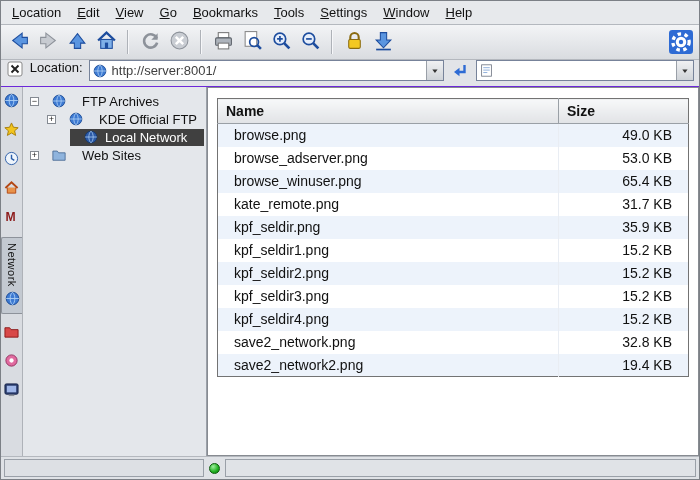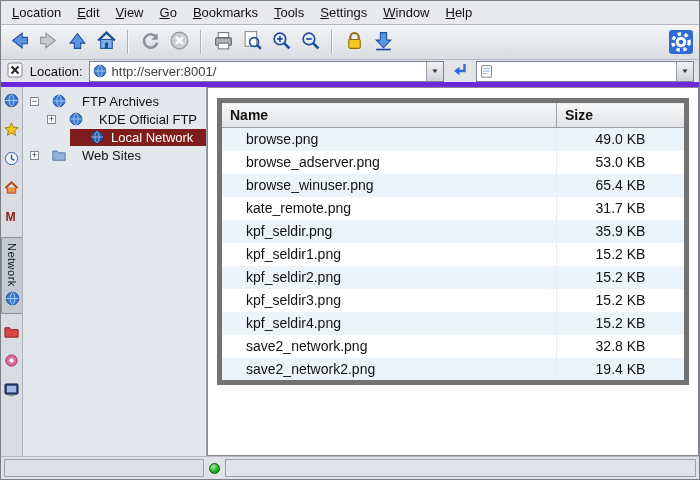--- a/index.html
+++ b/index.html
@@ -12,21 +12,21 @@
   .menu-item{display:inline-block;padding:3px 8px;cursor:default;white-space:nowrap}
   .menu-item::first-letter{text-decoration:underline}
 
   
   .toolbar{height:35px;flex:none;display:flex;align-items:center;gap:1px;padding:0 4px;background:linear-gradient(#f3f4f6,#d9dce0);border-bottom:1px solid #b4b8be}
   .tb-btn{width:28px;height:28px;flex:none;display:flex;align-items:center;justify-content:center;border-radius:3px}
   .tb-sep{width:2px;height:24px;margin:0 6px;border-left:1px solid #aeb2b8;border-right:1px solid #f6f7f9}
   .tb-spacer{flex:1}
 
   
-  .locbar{height:27px;flex:none;display:flex;align-items:center;gap:4px;padding:0 5px;background:#e2e4e8;border-bottom:5px solid #6d28d9}
+  .locbar{height:27px;flex:none;display:flex;align-items:flex-start;gap:4px;padding:0 5px;background:#e2e4e8;border-bottom:1px solid #6d28d9}
   .loc-clear{width:20px;height:20px;display:flex;align-items:center;justify-content:center}
   .loc-label{white-space:nowrap;padding:0 2px}
   .combo{display:flex;align-items:center;height:21px;background:#fff;border:1px solid #77839a}
   .combo-main{width:398px}
   .combo-side{flex:1}
   .combo .fav{margin:0 3px;display:flex;flex:none}
   .combo input{flex:1;min-width:0;border:0;outline:0;font:13px "Liberation Sans",sans-serif;background:transparent;padding:0 2px;color:#404040}
   .dd{width:17px;height:19px;flex:none;background:linear-gradient(#f0f1f3,#cfd3d8);border-left:1px solid #9aa0a8;display:flex;align-items:center;justify-content:center;font-size:9px;color:#333}
   .dd::after{content:"▼";transform:scaleY(.7)}
   .go-btn{width:24px;height:24px;flex:none;display:flex;align-items:center;justify-content:center;border-radius:3px}
@@ -40,30 +40,30 @@
 
   .sidebar{width:184px;flex:none;background:#e4e7eb;border-right:1px solid #9aa0a8;padding:5px 2px;overflow:hidden}
   .tree-row{display:flex;align-items:center;height:18px;gap:12px;padding-left:5px}
   .tree-child{padding-left:22px}
   .expander{width:9px;height:9px;flex:none;background:#fff;border:1px solid #848a92;display:flex;align-items:center;justify-content:center;font-size:9px;line-height:1;color:#222}
   .expander.minus::after{content:"−"}
   .expander.plus::after{content:"+"}
   .exp-spacer{width:11px;flex:none}
   .icon14{width:15px;height:15px;flex:none;display:flex;align-items:center;justify-content:center}
   .tree-label{padding:1px 4px;white-space:nowrap}
-  .tree-sel{display:flex;align-items:center;gap:3px;background:#7f1d1d;color:#fff;padding:0 19px}
+  .tree-sel{display:flex;align-items:center;gap:3px;background:#404040;color:#fff;padding:0 13px}
   .tree-sel .tree-label{padding:1px 4px}
 
   
   .content{flex:1;margin:0;background:#fff;border:1px solid #878b91;overflow:hidden;padding:10px 9px}
-  table{width:100%;border-collapse:collapse;border:5px solid #737373;font-size:14px}
+  table{width:100%;border-collapse:collapse;border:1px solid #737373;font-size:14px}
   th{font-weight:bold;text-align:left;padding:4px 8px;height:25px;background:linear-gradient(#f7f8f9,#e1e3e6);border-bottom:1px solid #9aa0a6}
   th.col-size{border-left:1px solid #9aa0a6;width:130px}
-  td{padding:3px 24px;height:23px;white-space:nowrap}
-  td.cell-size{text-align:center;border-left:1px solid #e9edf3}
+  td{padding:3px 16px;height:23px;white-space:nowrap}
+  td.cell-size{text-align:right;border-left:1px solid #e9edf3}
   tbody tr:nth-child(odd){background:#edf3fb}
 
   
   .statusbar{height:23px;flex:none;display:flex;align-items:stretch;gap:3px;padding:2px 3px;background:#dfe2e6;border-top:1px solid #b4b8be}
   .sb-left{width:200px;flex:none;border:1px solid #9aa0a8;background:#dde0e4}
   .led-wrap{display:flex;align-items:center;padding:0 2px;flex:none}
   .led{width:11px;height:11px;border-radius:50%;background:radial-gradient(circle at 35% 30%,#9df09d 0%,#1fae1f 60%,#0d7a0d 100%);border:1px solid #0a5c0a}
   .sb-main{flex:1;border:1px solid #9aa0a8;background:#e0e3e7;font-size:12px;padding:1px 5px;line-height:17px}
 </style>
 </head>

